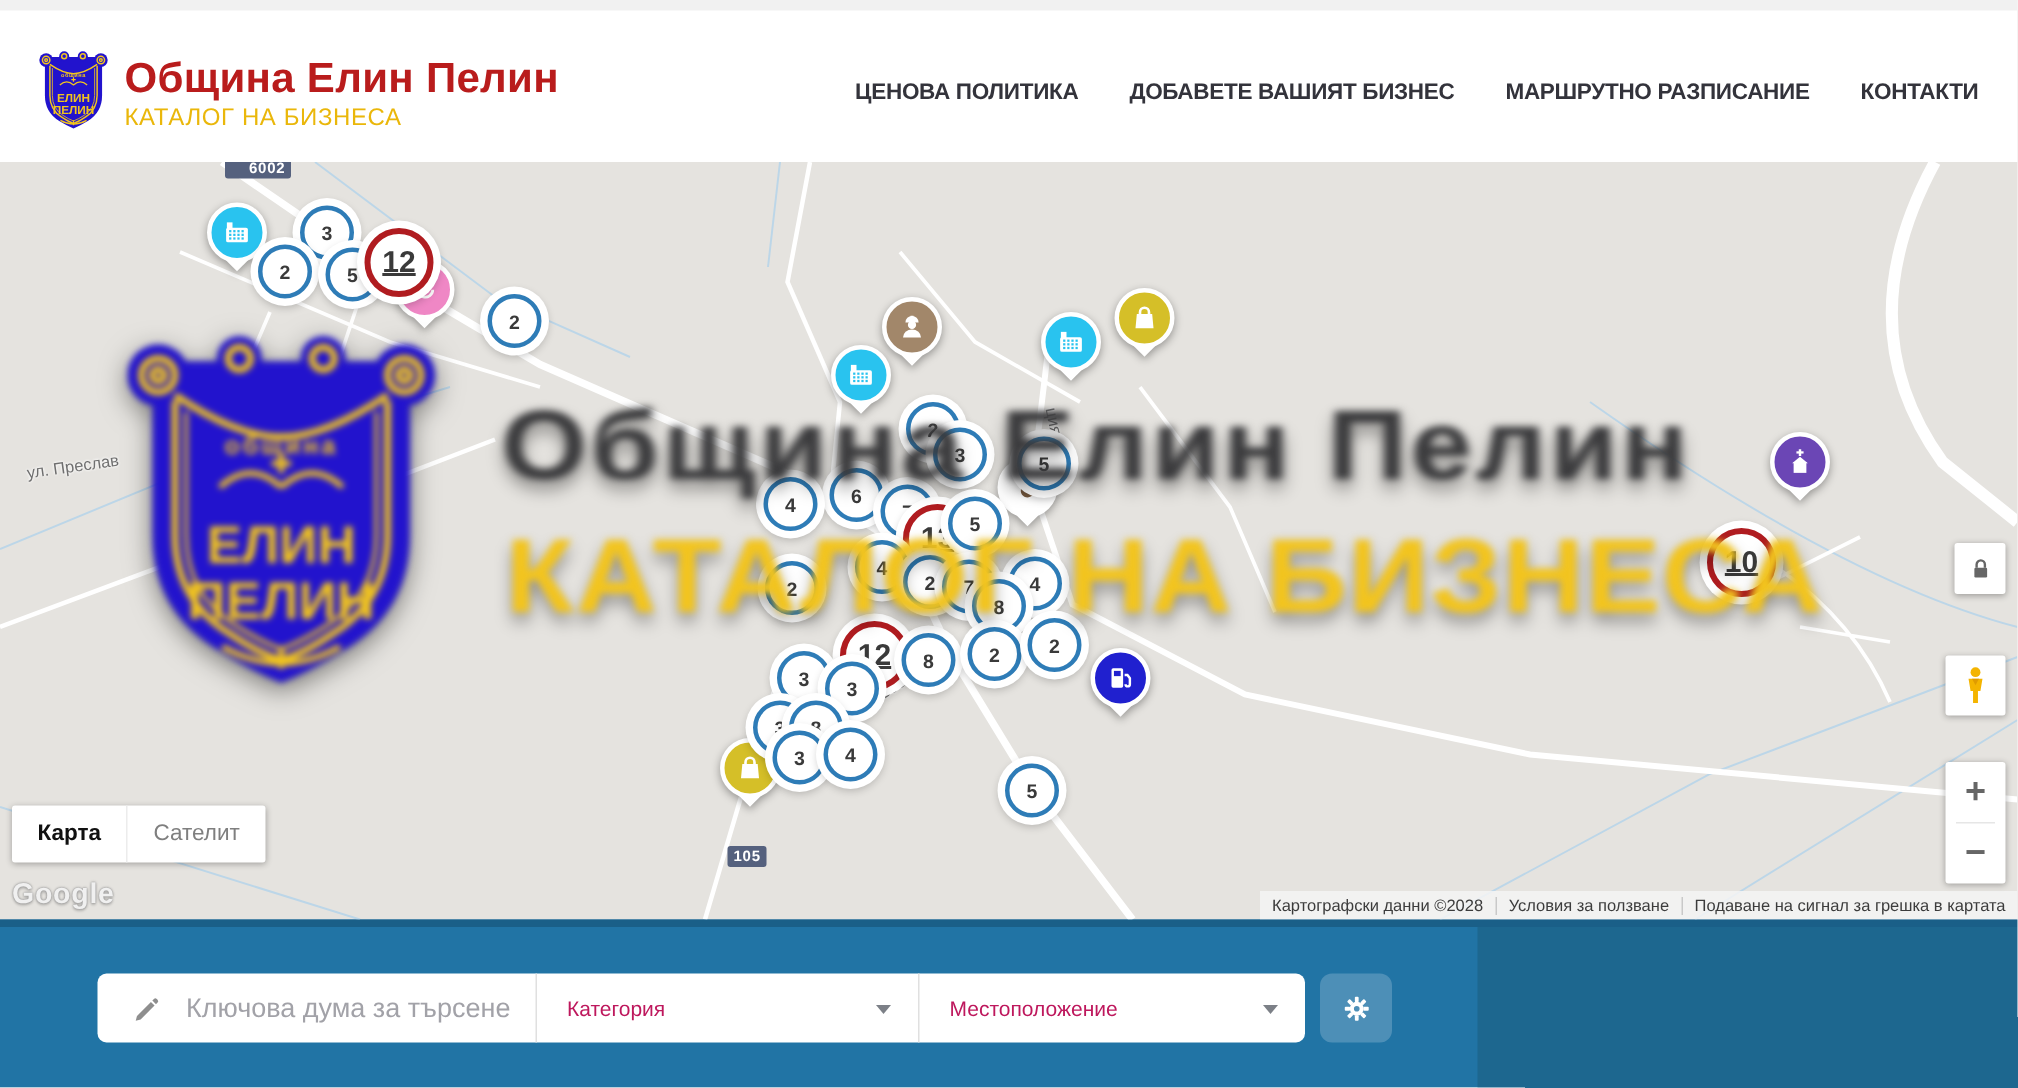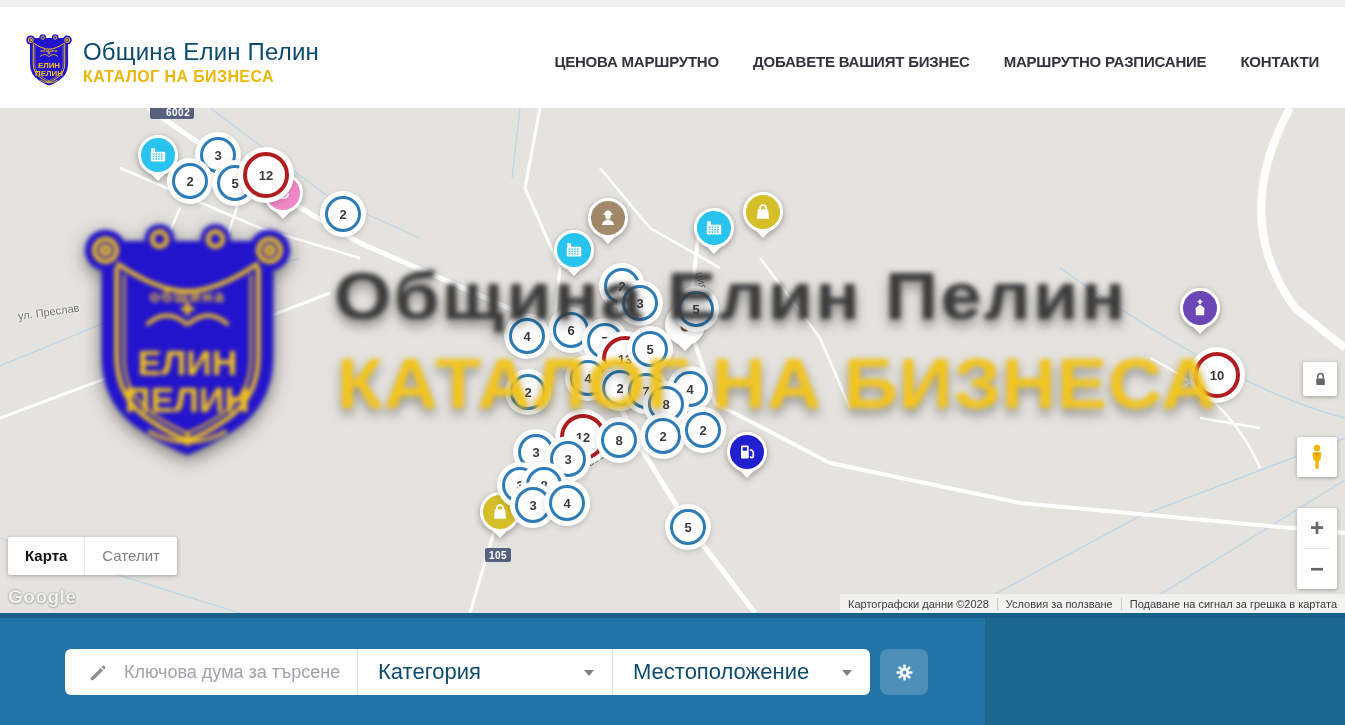--- a/index.html
+++ b/index.html
@@ -11,22 +11,22 @@
   }
 
   
   .header {
     height:108px; background:#fff; display:flex; align-items:center;
     padding:8px 26px 0 26px; border-top:7px solid #f1f1f1;
     position:relative; z-index:100;
   }
   .logo-wrap { display:flex; align-items:center; gap:11px; }
   .logo-svg { width:46px; height:58px; display:block; }
-  .logo-text .site-title { font-size:24px; font-weight:400; color:#0c4a6e; letter-spacing:.2px; }
-  .logo-text .site-subtitle { font-size:16px; font-weight:700; color:#eab70a; letter-spacing:.4px; margin-top:2px; }
+  .logo-text .site-title { font-size:28px; font-weight:700; color:#b91c1c; letter-spacing:.2px; }
+  .logo-text .site-subtitle { font-size:16px; font-weight:400; color:#eab70a; letter-spacing:.4px; margin-top:2px; }
   .nav { margin-left:auto; display:flex; gap:34px; }
   .nav a {
     text-decoration:none; color:#33333b; font-size:15px; font-weight:700;
     letter-spacing:-0.2px; white-space:nowrap;
   }
 
   
   .map {
     position:relative; height:505px; background:#e5e3df; overflow:hidden;
   }
@@ -51,21 +51,21 @@
     border-radius:50%; display:flex; align-items:center; justify-content:center;
   }
   .pin-ic svg { width:20px; height:20px; display:block; }
 
   .cluster {
     position:absolute; width:36px; height:36px; border-radius:50%; background:#fff;
     border:3px solid #2e7cb7; color:#3a3a3a; font-size:13px; font-weight:700;
     display:flex; align-items:center; justify-content:center;
     box-shadow:0 0 0 5px #fff, 0 2px 6px 4px rgba(0,0,0,.22);
   }
-  .cluster.alert { width:46px; height:46px; border-width:4px; border-color:#b01c20; font-size:13px; }
+  .cluster.alert { width:46px; height:46px; border-width:4px; border-color:#b01c20; font-size:20px;text-decoration:underline; }
 
   
   .watermark { position:absolute; inset:0; z-index:40; pointer-events:none; }
   .wm-crest {
     position:absolute; left:85px; top:110px; width:205px; height:262px;
     filter:blur(2.2px) drop-shadow(0 5px 9px rgba(0,0,0,.5));
   }
   .wm-title {
     position:absolute; left:334px; top:150px; font-size:66px; font-weight:700; color:#3b3b3d;
     white-space:nowrap; letter-spacing:2px; transform:scaleX(1.12); transform-origin:left center;
@@ -124,21 +124,21 @@
   .field { position:relative; display:flex; align-items:center; }
   .field-keyword { width:292px; padding-left:24px; gap:14px; }
   .field-keyword input {
     border:none; outline:none; font-size:18px; color:#555; width:220px;
     font-family:"Liberation Sans", sans-serif; background:transparent;
   }
   .field-keyword input::placeholder { color:#a2a2a8; }
   .field-select { border-left:1px solid #e0e0e0; padding:0 20px; cursor:pointer; }
   .field-category { width:255px; }
   .field-location { width:258px; }
-  .select-label { font-size:22px; color:#0c4a6e; }
+  .select-label { font-size:14px; color:#be185d; }
   .chevron {
     position:absolute; right:18px; top:50%; margin-top:-2px;
     width:0; height:0; border-left:5px solid transparent; border-right:5px solid transparent;
     border-top:6px solid #7c8087;
   }
   .gear-btn {
     position:absolute; left:880px; top:31px; width:48px; height:46px; border-radius:8px;
     background:#4d8fb7; display:flex; align-items:center; justify-content:center; cursor:pointer;
   }
   .search-btn {
@@ -156,21 +156,21 @@
   <div class="logo-wrap">
     <svg class="logo-svg">
         <use href="#crest"></use>
       </svg>
     <div class="logo-text">
       <div class="site-title">Община Елин Пелин</div>
       <div class="site-subtitle">КАТАЛОГ НА БИЗНЕСА</div>
     </div>
   </div>
   <nav class="nav">
-    <a href="#">ЦЕНОВА МАРШРУТНО</a>
+    <a href="#">ЦЕНОВА ПОЛИТИКА</a>
     <a href="#">ДОБАВЕТЕ ВАШИЯТ БИЗНЕС</a>
     <a href="#">МАРШРУТНО РАЗПИСАНИЕ</a>
     <a href="#">КОНТАКТИ</a>
   </nav>
 </div>
 
 <div class="map">
 
   <svg class="roads-svg" width="1345" height="505" viewBox="0 0 1345 505">
     <defs>
@@ -402,21 +402,21 @@
       <div class="cluster" style="left: 601px; top: 314px;">8</div>
       <div class="cluster" style="left: 645px; top: 310px;">2</div>
       <div class="cluster" style="left: 685px; top: 304px;">2</div>
       <div class="cluster" style="left: 518px; top: 326px;">3</div>
       <div class="cluster" style="left: 550px; top: 333px;">3</div>
       <div class="cluster" style="left: 502px; top: 359px;">3</div>
       <div class="cluster" style="left: 526px; top: 359px;">8</div>
       <div class="cluster" style="left: 515px; top: 379px;">3</div>
       <div class="cluster" style="left: 549px; top: 377px;">4</div>
       <div class="cluster" style="left: 670px; top: 401px;">5</div>
-      <div class="cluster alert" style="left: 1194px; top: 244px;">10</div>
+      <div class="cluster alert" style="left: 1138px; top: 244px;">10</div>
     </div>
 
   <div class="watermark">
     <svg class="wm-crest">
         <use href="#crest"></use>
       </svg>
     <div class="wm-title">Община Елин Пелин</div>
     <div class="wm-sub">КАТАЛОГ НА БИЗНЕСА</div>
   </div>
 
@@ -447,21 +447,21 @@
       <path fill="#e09b00" d="M6.3 6.2h3.4L8 9.4z"></path>
     </svg>
   </div>
 
   <div class="ctl ctl-zoom">
     <div class="zoom-btn">+</div>
     <div class="zoom-divider"></div>
     <div class="zoom-btn">−</div>
   </div>
 <div class="shield" style="left: 150px; top: -3px; padding-left: 16px;">6002</div>
-    <div class="shield" style="left: 485px; top: 440px;">105</div>
+    <div class="shield" style="left: 485px; top: 456px;">105</div>
     <div class="street-label" style="left: 18px; top: 202px; transform: rotate(-8deg);">ул. Преслав</div>
     <div class="street-label" style="left: 553px; top: 372px; transform: rotate(-33deg);">бул. „Новоселци</div>
     <div class="street-label" style="left: 700px; top: 158px; transform: rotate(78deg);">ция</div>
   </div>
 
 <div class="searchbar">
   <div class="dark-zone"></div>
 
   <div class="bar-fields">
     <div class="field field-keyword">

